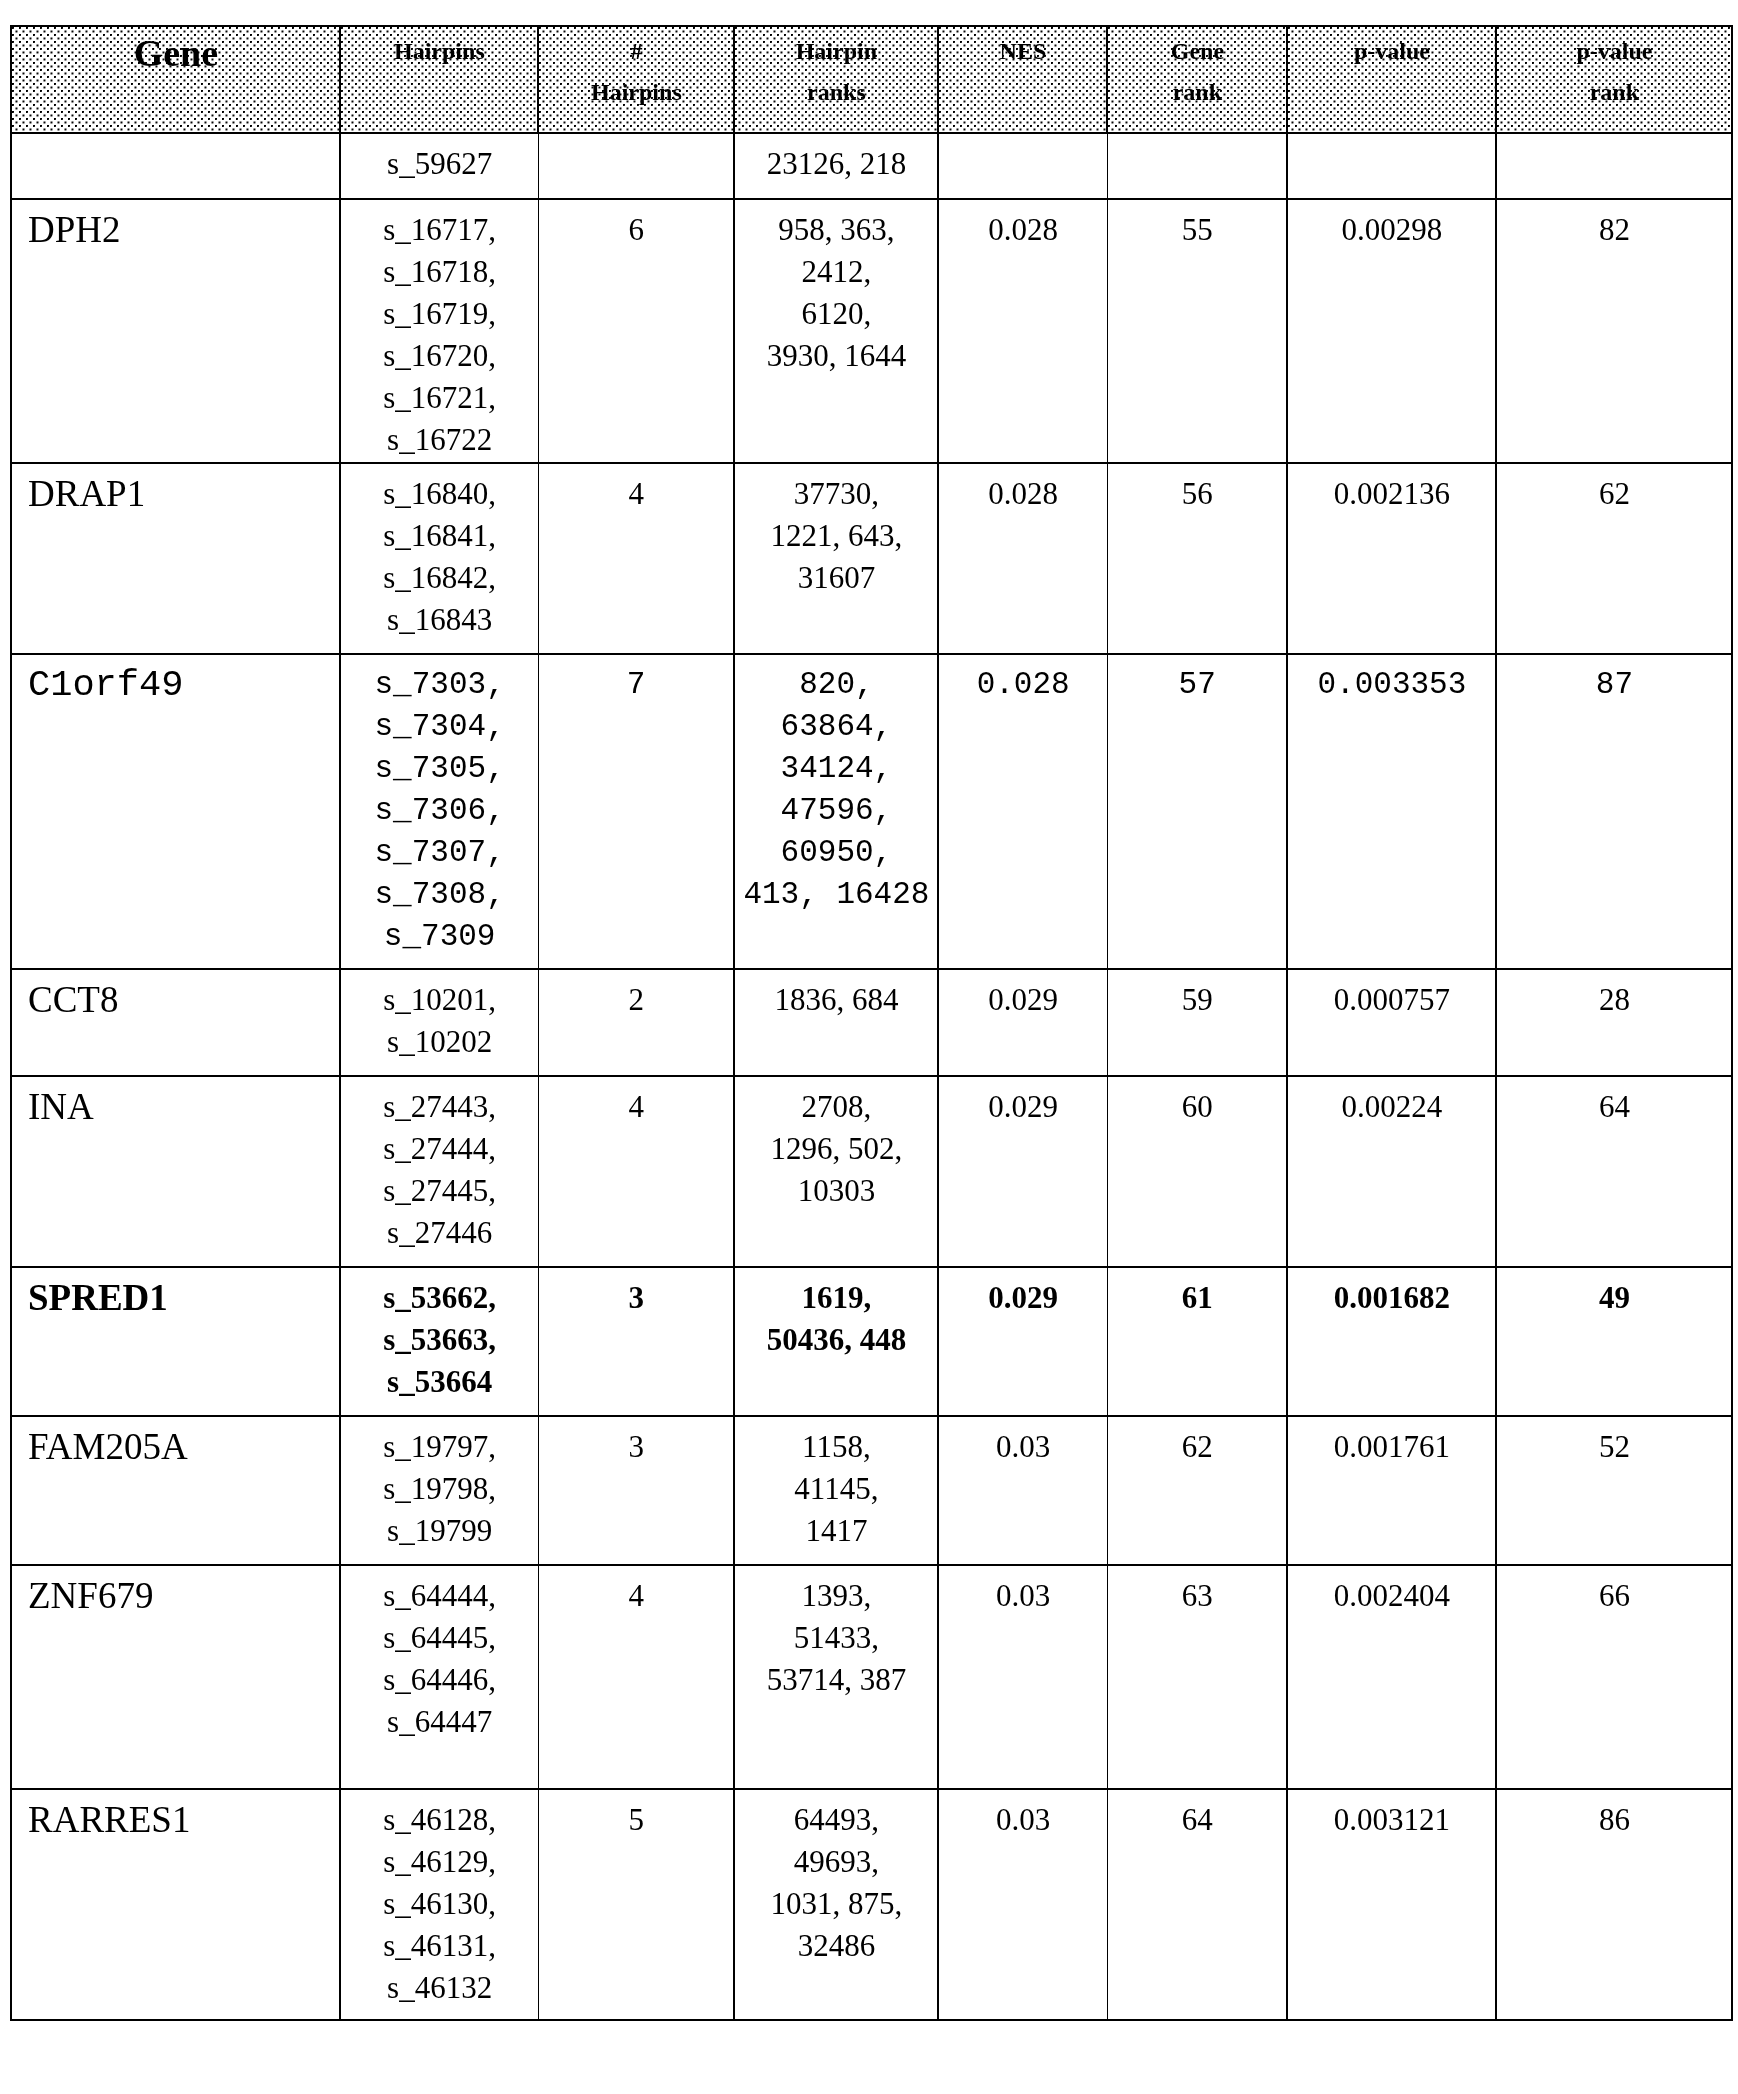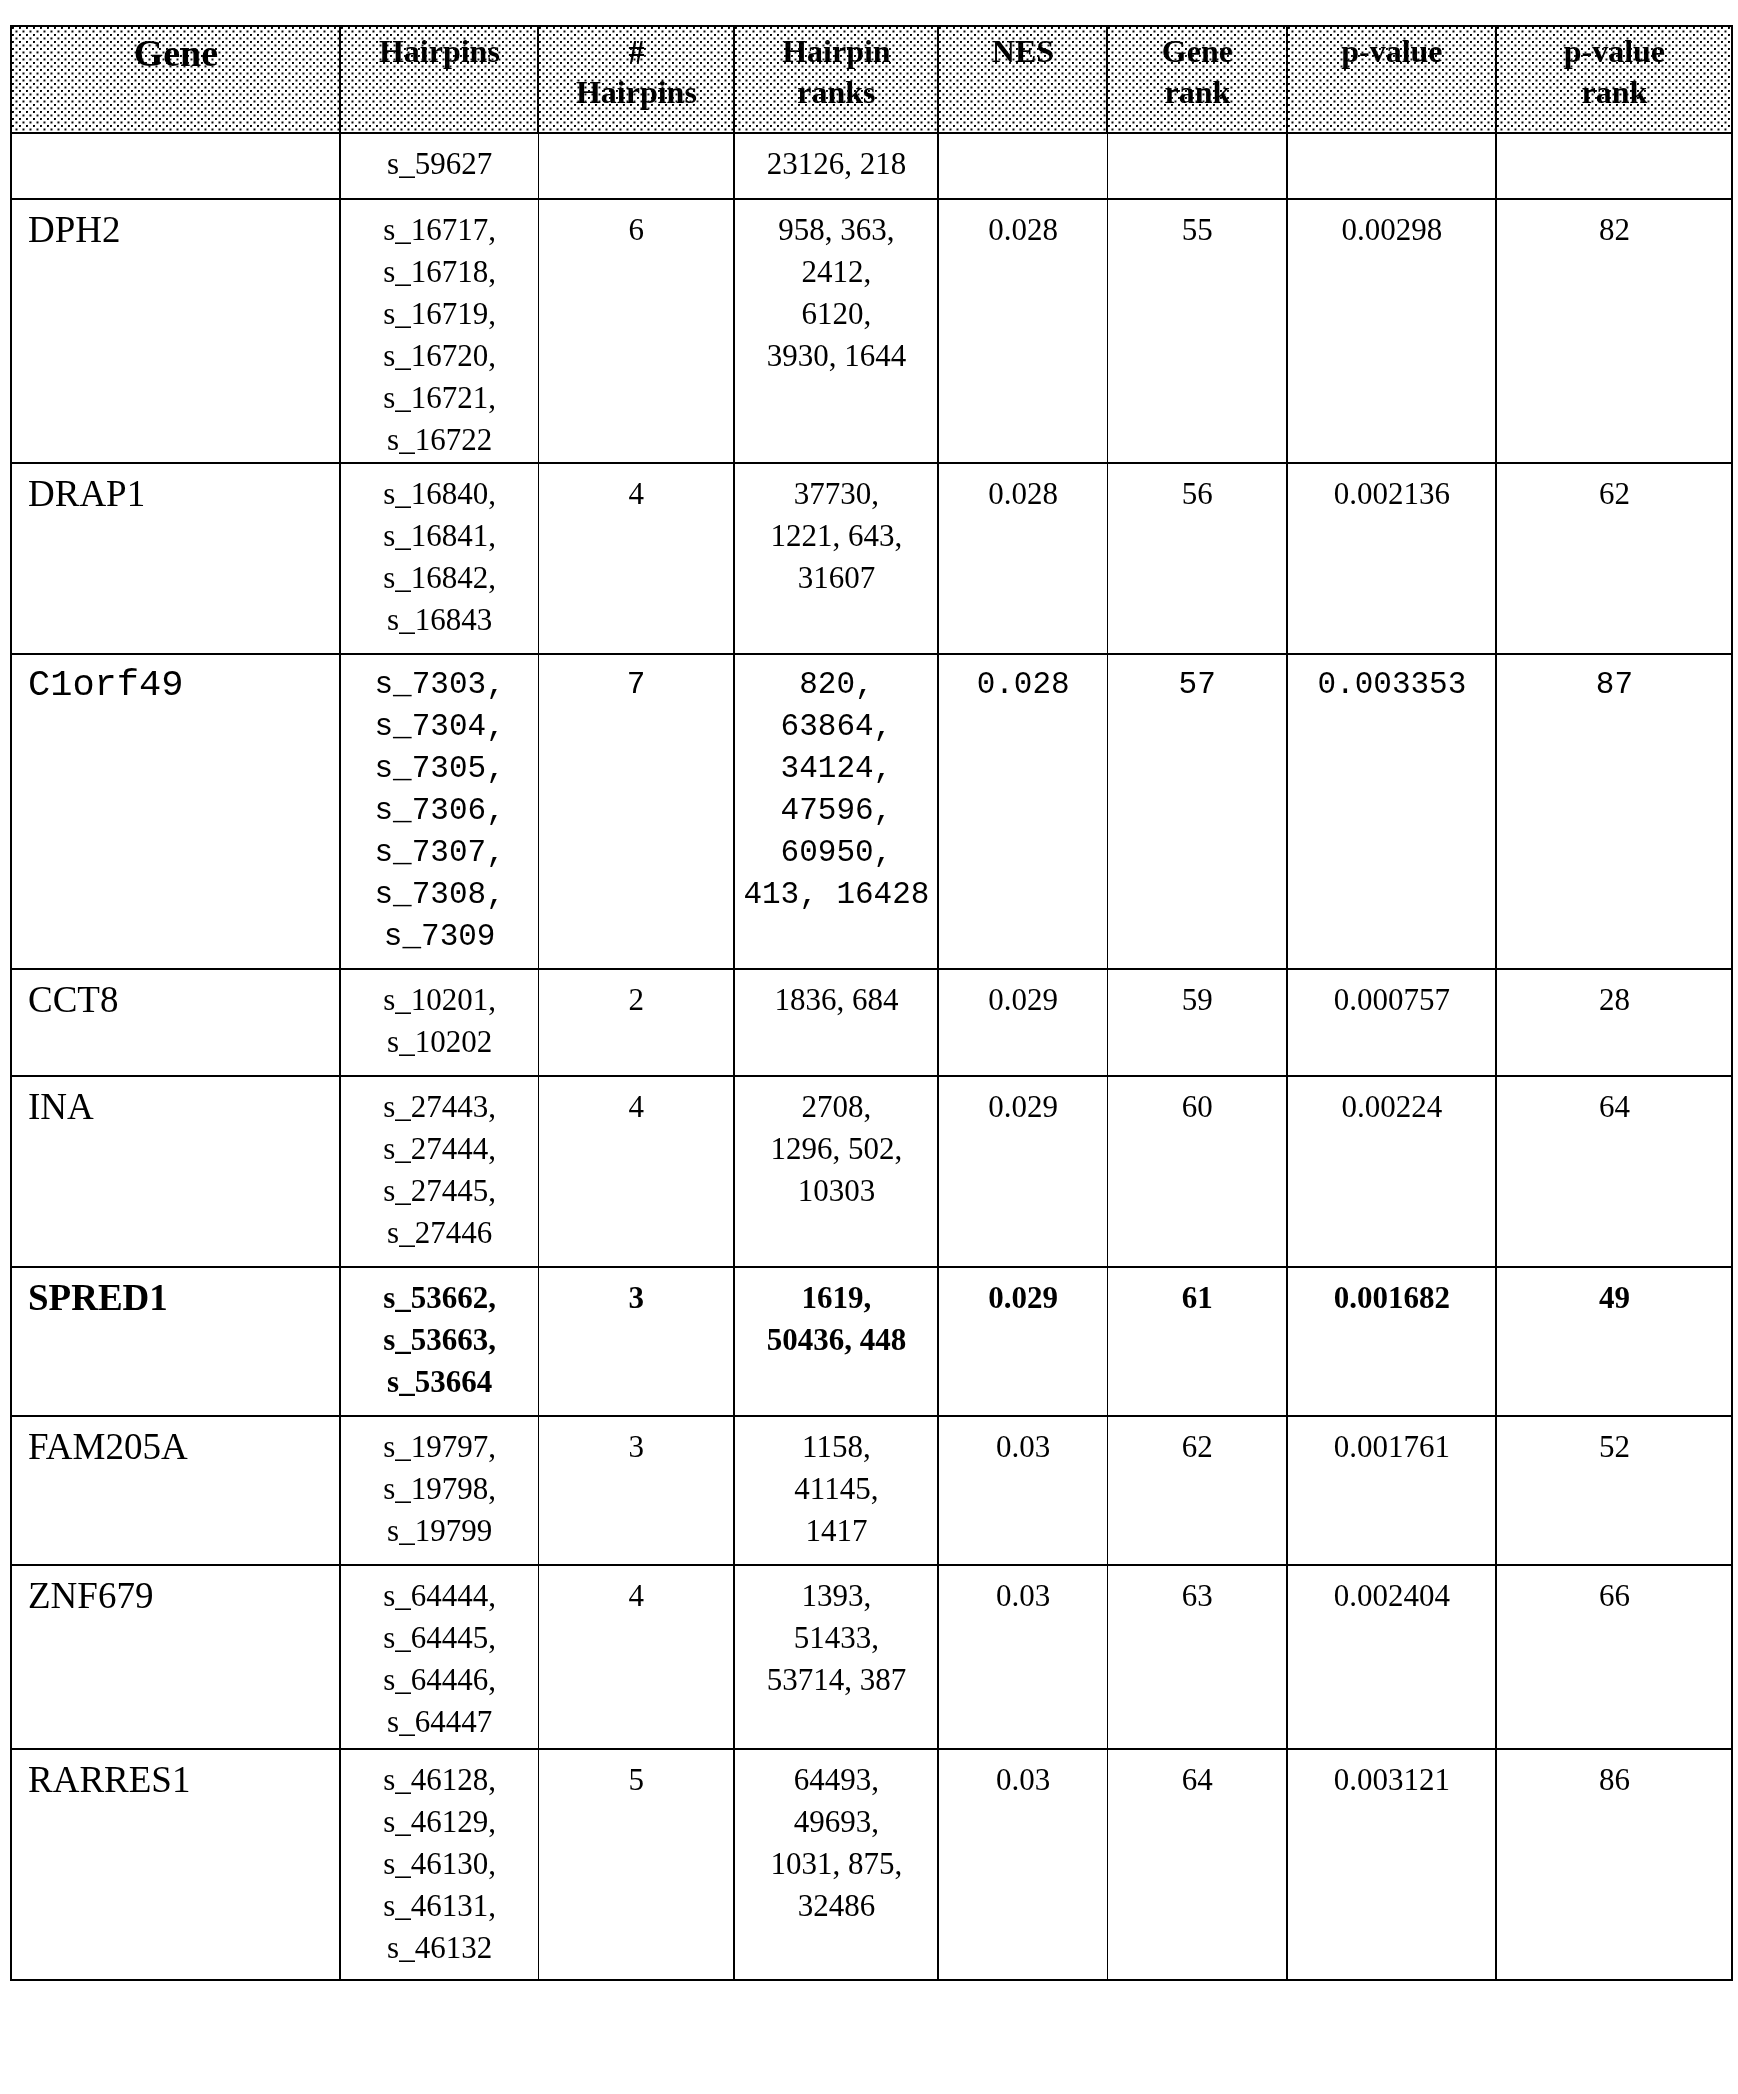--- a/index.html
+++ b/index.html
@@ -16,21 +16,21 @@
     padding: 0;
     box-sizing: border-box;
   }
   .tbl th {
     background-color: #ffffff;
     background-image: radial-gradient(circle at 0.9px 0.9px, #000 0.8px, transparent 1.1px),
                       radial-gradient(circle at 0.9px 0.9px, #000 0.8px, transparent 1.1px);
     background-size: 7px 7px, 7px 7px;
     background-position: 0 0, 3.5px 3.5px;
     font-weight: bold;
-    font-size: 32px;
+    font-size: 24px;
     line-height: 41px;
     text-align: center;
     padding-top: 3.5px;
   }
   .tbl th.gene-h { font-size: 38px; line-height: 45px; }
   .tbl th span { background: transparent; }
   .tbl td {
     font-size: 31px;
     line-height: 42px;
     text-align: center;
@@ -247,21 +247,21 @@
         <td class="lines">
           <span>1158,</span>
           <span>41145,</span>
           <span>1417</span>
         </td>
         <td class="thin-r"><span>0.03</span></td>
         <td class="thin-l"><span>62</span></td>
         <td><span>0.001761</span></td>
         <td><span>52</span></td>
       </tr>
-      <tr style="height: 184px;">
+      <tr style="height: 224px;">
         <td class="gene"><span>ZNF679</span></td>
         <td class="lines thin-r">
           <span>s_64444,</span>
           <span>s_64445,</span>
           <span>s_64446,</span>
           <span>s_64447</span>
         </td>
         <td class="thin-l"><span>4</span></td>
         <td class="lines">
           <span>1393,</span>

